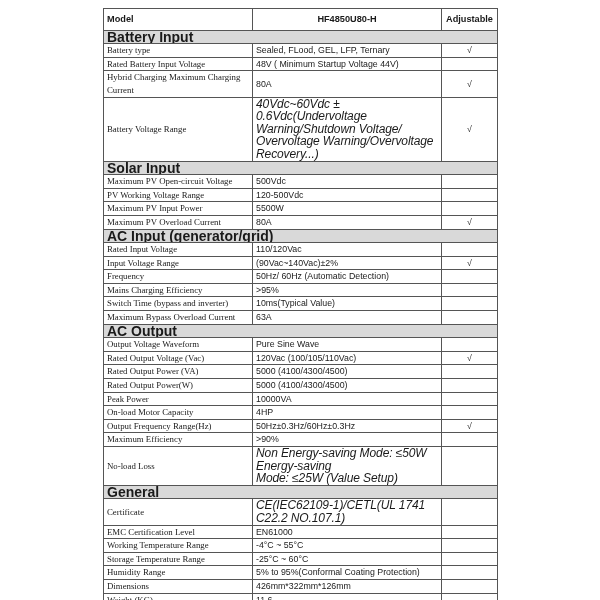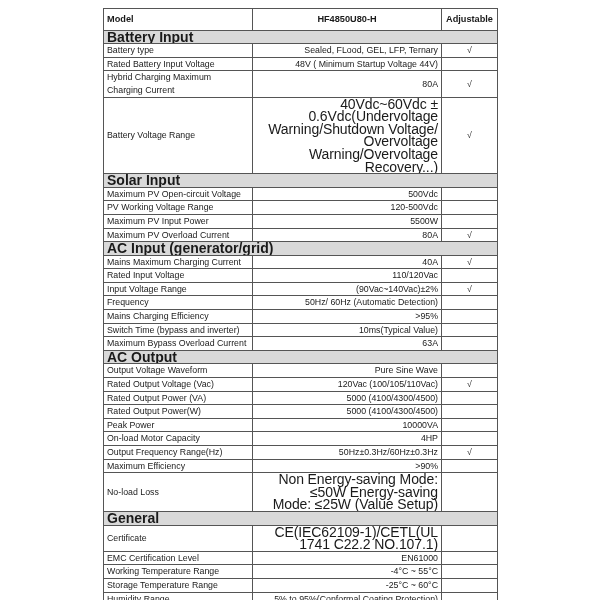--- a/index.html
+++ b/index.html
@@ -39,24 +39,24 @@
   }
   table.spec th {
     font-size: 9.2px;
     font-weight: 700;
     padding: 4px 3px;
     text-align: center;
   }
   table.spec th.model {
     text-align: left;
   }
-  td.label { text-align: left; }
-  td.value { text-align: right; margin-left: 40px; }
+  td.label { text-align: left; font-family: Liberation Serif, serif; }
+  td.value { text-align: left; margin-left: 40px; }
   td.adj   { text-align: center; }
-  td.value.tight { font-size: 14px; letter-spacing: -0.1px; }
+  td.value.tight { font-size: 12px; letter-spacing: -0.1px; font-style: italic; }
   tr.section td {
     background: var(--section-bg, #d9d9d9);
     font-weight: 700;
     font-size: 14px;
     text-align: left;
     margin-left: 16px;
   }
 </style>
 </head>
 <body style="background: rgb(255, 255, 255);">
@@ -137,27 +137,20 @@
           <td class="label">Maximum PV Overload Current</td>
           <td class="value">
             <div>80A</div>
           </td>
           <td class="adj"><span>√</span></td>
         </tr>
         <tr class="section">
           <td colspan="3">AC Input (generator/grid)</td>
         </tr>
         <tr>
-          <td class="label">Mains Maximum Charging Current</td>
-          <td class="value">
-            <div>40A</div>
-          </td>
-          <td class="adj"><span>√</span></td>
-        </tr>
-        <tr>
           <td class="label">Rated Input Voltage</td>
           <td class="value">
             <div>110/120Vac</div>
           </td>
           <td class="adj"></td>
         </tr>
         <tr>
           <td class="label">Input Voltage Range</td>
           <td class="value">
             <div>(90Vac~140Vac)±2%</div>

